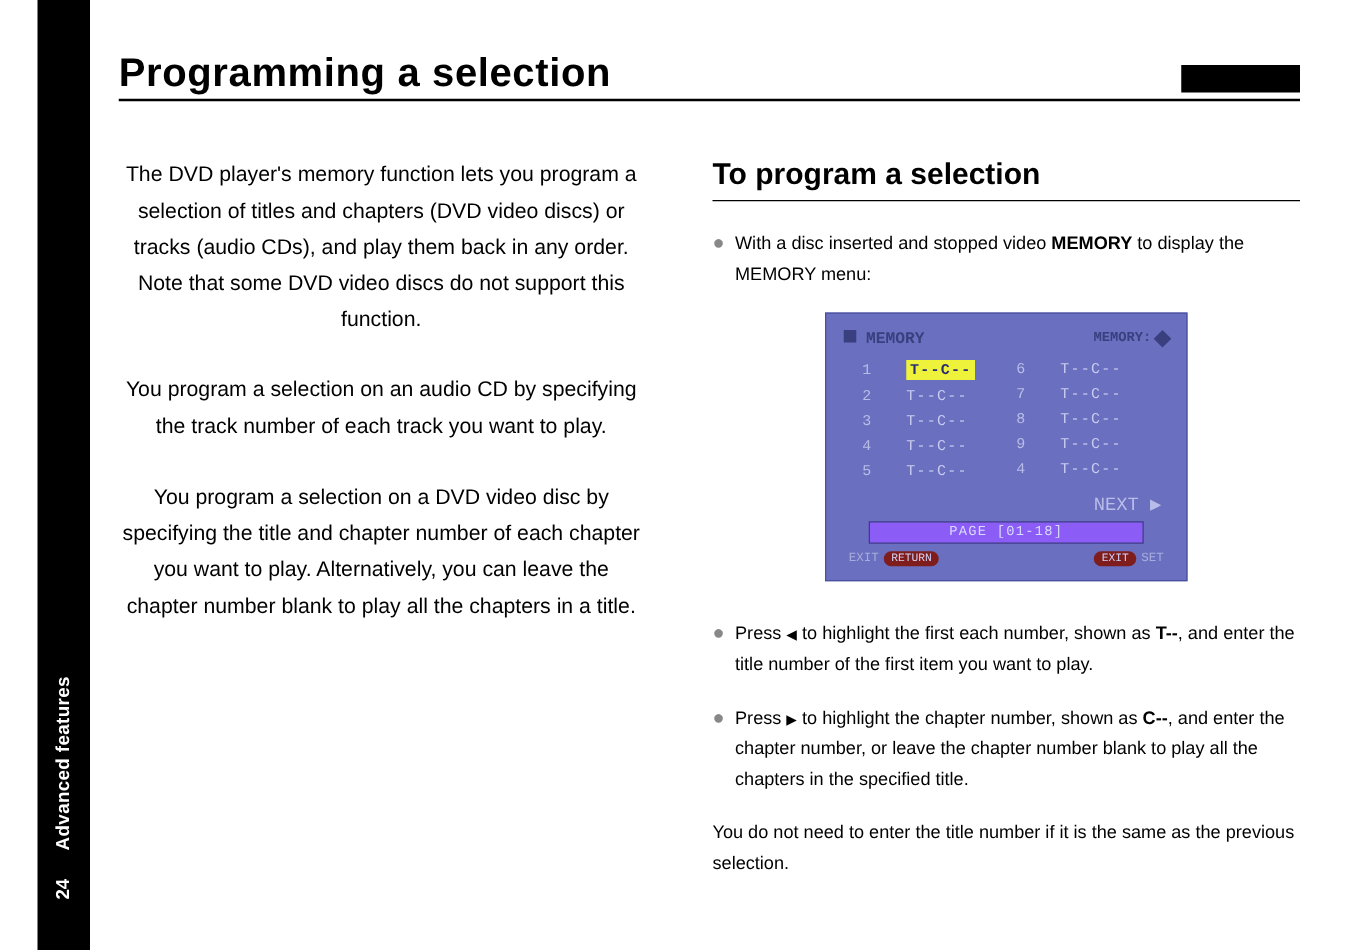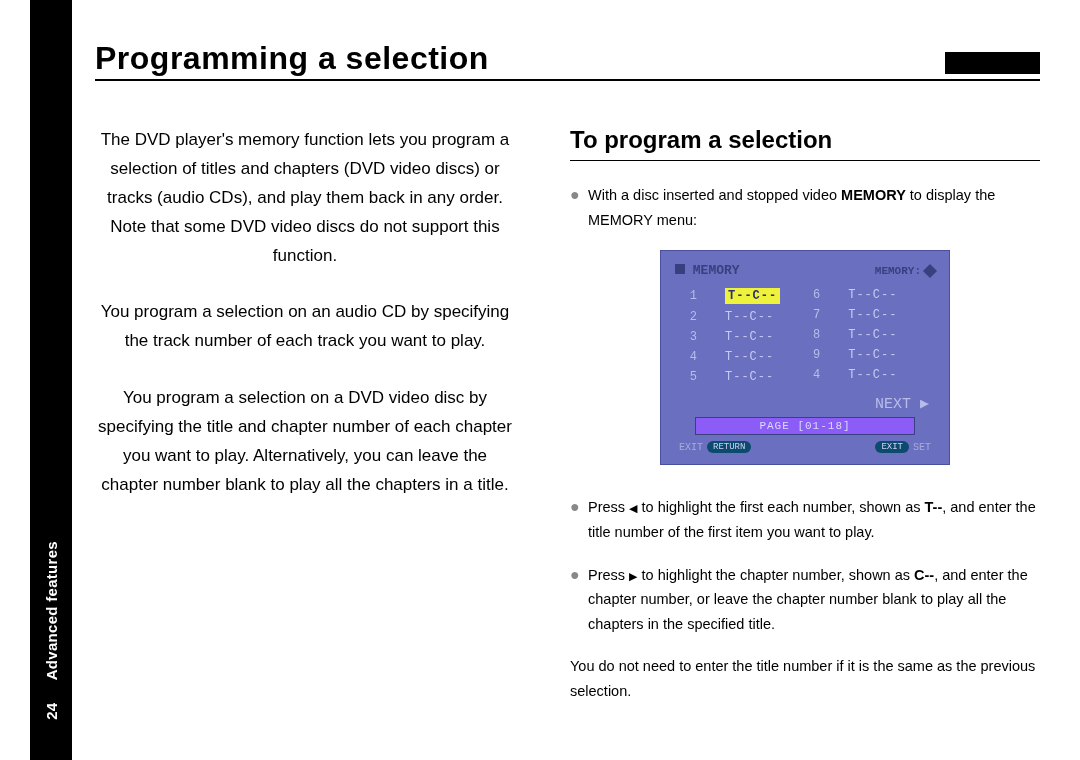--- a/index.html
+++ b/index.html
@@ -157,21 +157,21 @@
     display: flex;
     justify-content: space-between;
     font-size: 10px;
     color: #a8acdc;
     padding: 0 4px;
   }
   .osd-btn {
     display: flex; align-items: flex-end; gap: 4px;
   }
   .osd-pill {
-    background: #0c4a6e;
+    background: #7f1d1d;
     color: #d0d3f5;
     border-radius: 6px;
     padding: 1px 6px;
     font-size: 9px;
   }
   .tri { font-size: 11px; }
   .diamond { display:inline-block; width:10px; height:10px; background:#3a3f7f; transform: rotate(45deg); }
   .stopicon { display:inline-block; width:10px; height:10px; background:#3a3f7f; }
 </style>
 </head>

